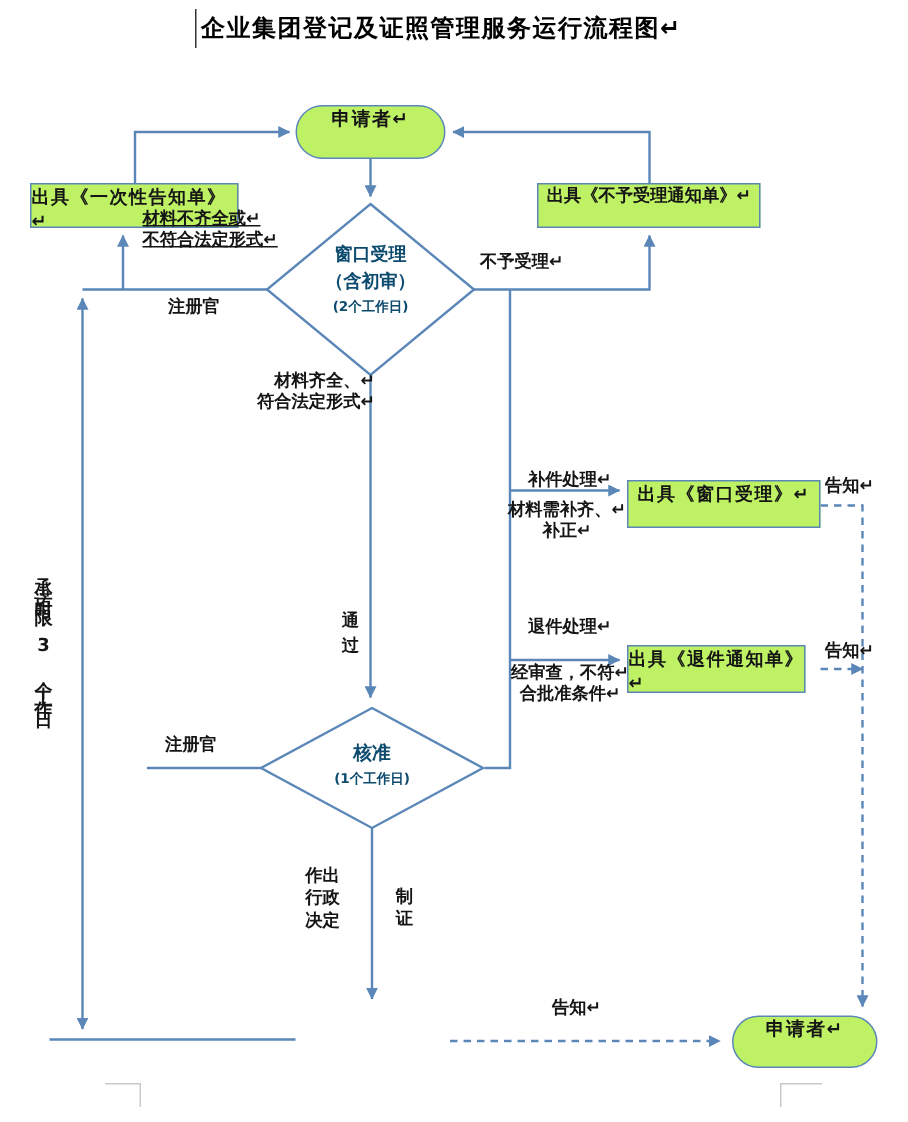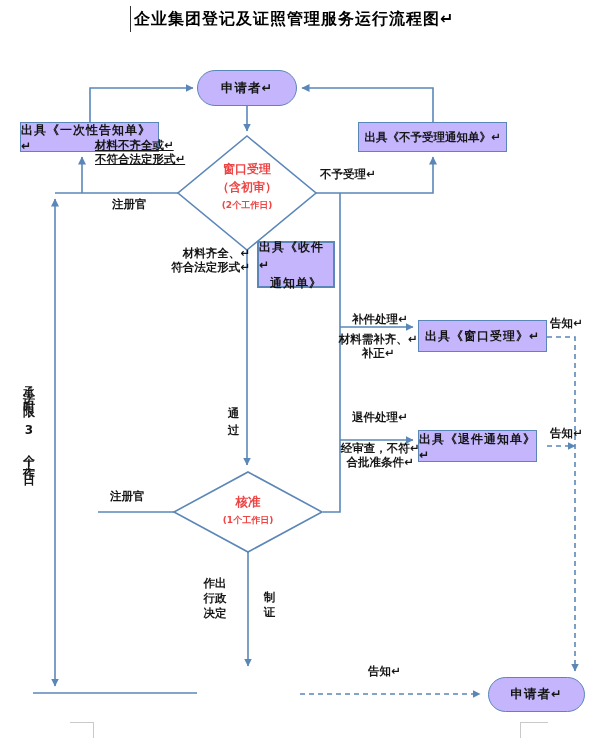--- a/index.html
+++ b/index.html
@@ -1,24 +1,24 @@
 <!DOCTYPE html>
 <html><head>
 <meta charset="utf-8">
 <style>
   html,body{margin:0;padding:0;background:#fff;}
   #page{position:relative;width:605px;height:748px;background:#fff;overflow:hidden;
         font-family:"DejaVu Sans",sans-serif;color:#111;}
   svg.wires{position:absolute;left:0;top:0;z-index:1;}
-  .node{position:absolute;z-index:2;box-sizing:border-box;background:#c4b5fd;
-        display:flex;flex-direction:column;align-items:center;justify-content:center;
+  .node{position:absolute;z-index:2;box-sizing:border-box;background:#bef264;
+        display:flex;flex-direction:column;align-items:center;justify-content:flex-start;
         font-weight:bold;color:#151515;}
   .oval{border:1.6px solid #5b87b8;border-radius:20px;font-size:12.5px;letter-spacing:1px;}
   .rect{border:1.6px solid #5b87b8;font-size:12px;letter-spacing:1px;}
-  .dtext{position:absolute;z-index:3;text-align:center;font-weight:bold;color:#ef4444;}
+  .dtext{position:absolute;z-index:3;text-align:center;font-weight:bold;color:#0c4a6e;}
   .lbl{position:absolute;z-index:3;font-weight:bold;font-size:11.5px;color:#151515;
        line-height:14px;white-space:nowrap;}
   .lbl .ln{display:block;}
   .small{font-size:9px;letter-spacing:0;}
   .vert{writing-mode:vertical-rl;text-orientation:upright;white-space:normal;
         letter-spacing:7px;font-size:12px;line-height:14px;}
   .stack{white-space:normal;word-break:break-all;text-align:center;}
   .cursor{position:absolute;z-index:3;width:1px;background:#333;}
   .corner{position:absolute;z-index:0;}
   .corner.bl{border-top:1px solid #c9c9c9;border-right:1px solid #c9c9c9;}
@@ -84,24 +84,20 @@
   </div>
 
   <div class="node rect" style="left:20px;top:122px;width:139px;height:30px;">
     <span>出具《一次性告知单》↵</span>
   </div>
 
   <div class="node rect" style="left:358px;top:122px;width:149px;height:30px;font-size:11.5px;letter-spacing:0;">
     <span>出具《不予受理通知单》↵</span>
   </div>
 
-  <div class="node rect" style="left:257px;top:241px;width:78px;height:47px;border-width:2px;line-height:18px;">
-    <span>出具《收件↵</span>
-    <span>通知单》</span>
-  </div>
 
   <div class="node rect" style="left:418px;top:320px;width:129px;height:32px;">
     <span>出具《窗口受理》↵</span>
   </div>
 
   <div class="node rect" style="left:418px;top:430px;width:119px;height:32px;">
     <span>出具《退件通知单》↵</span>
   </div>
 
   <div class="dtext" style="left:182px;top:160px;width:130px;font-size:12px;line-height:18px;">

